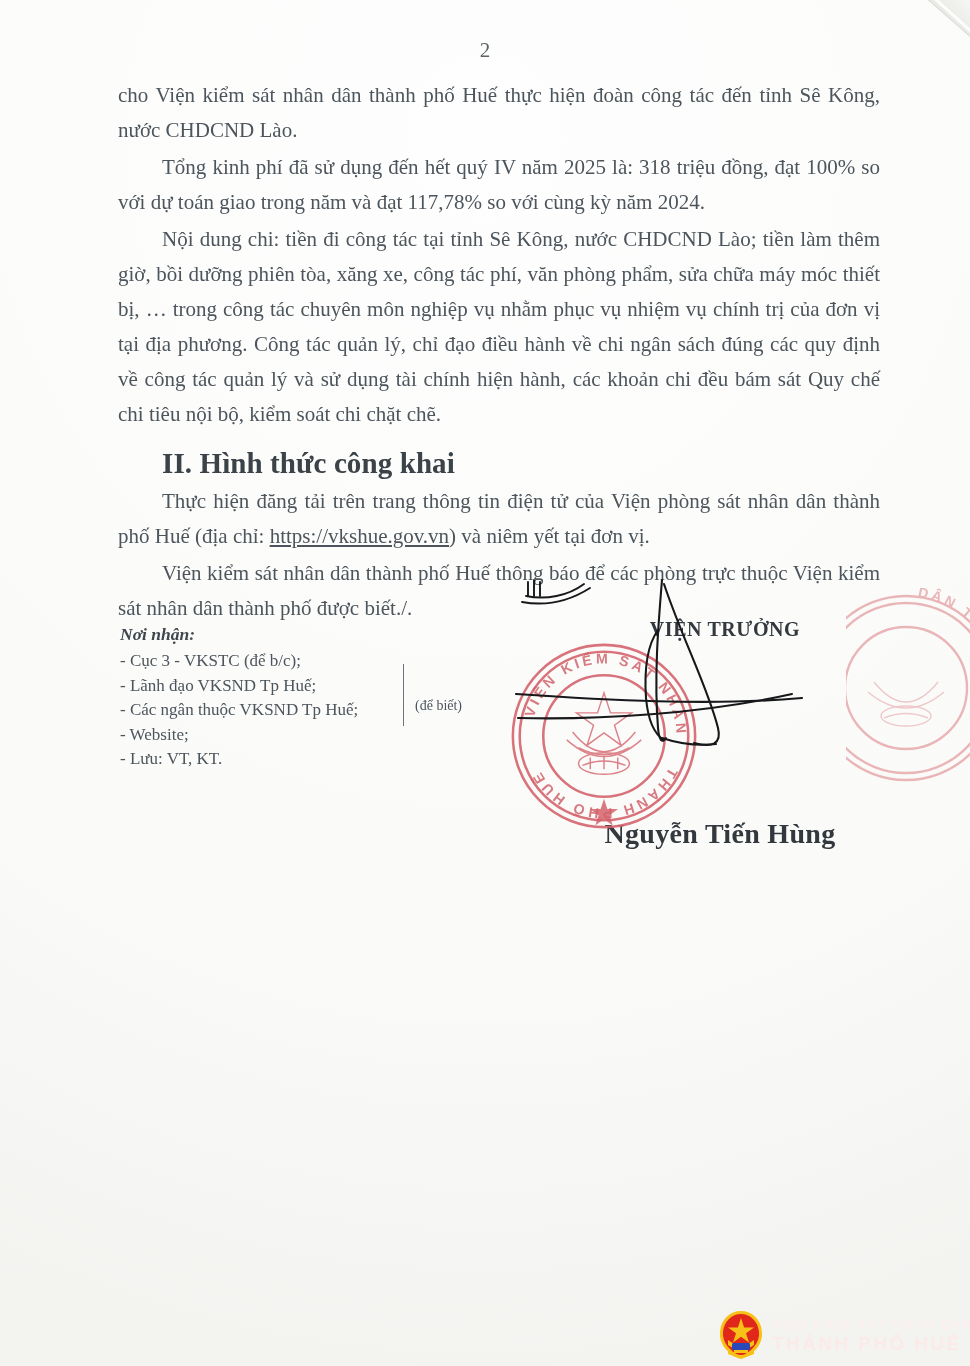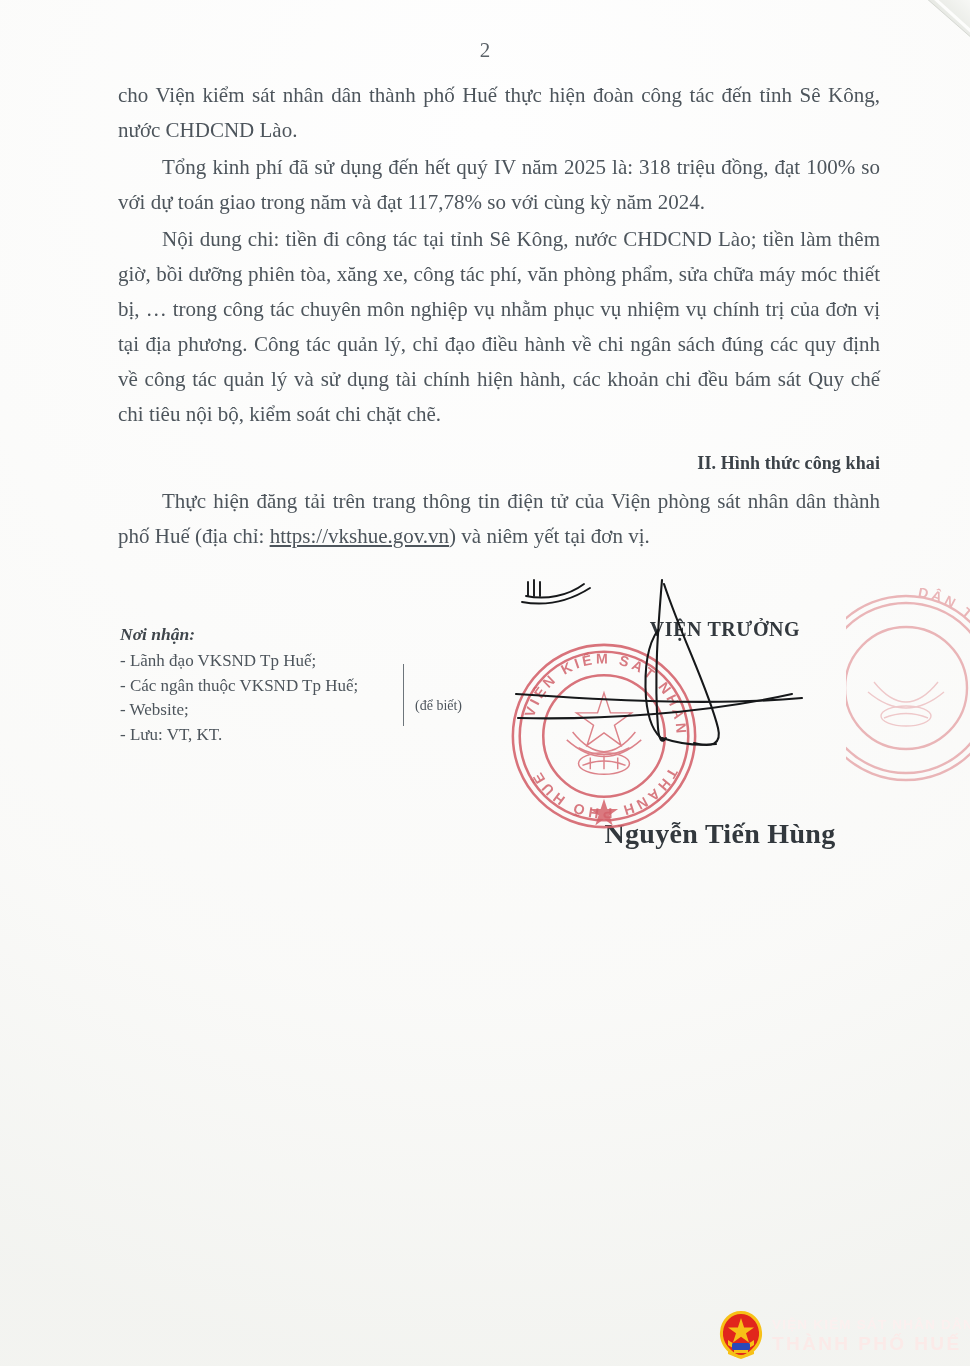--- a/index.html
+++ b/index.html
@@ -68,27 +68,26 @@
     text-align: justify;
     text-justify: inter-word;
     color: #4d555c;
   }
   p.para.indent {
     text-indent: 44px;
   }
 
   h2.section-head {
     margin: 14px 0 4px 0;
-    font-size: 18px;
+    font-size: 29px;
     line-height: 34px;
     font-weight: bold;
     color: #3b4248;
     text-indent: 44px;
     letter-spacing: .1px;
-    text-align: right;
   }
 
   .url-link {
     text-decoration: underline;
     color: #4d555c;
   }
 
   
   .footer-zone {
     position: absolute;
@@ -269,28 +268,30 @@
 
 
       <p class="para indent">Tổng kinh phí đã sử dụng đến hết quý IV năm 2025 là: 318 triệu đồng, đạt 100% so với dự toán giao trong năm và đạt 117,78% so với cùng kỳ năm 2024.</p>
 
       <p class="para indent">Nội dung chi: tiền đi công tác tại tỉnh Sê Kông, nước CHDCND Lào; tiền làm thêm giờ, bồi dưỡng phiên tòa, xăng xe, công tác phí, văn phòng phẩm, sửa chữa máy móc thiết bị, … trong công tác chuyên môn nghiệp vụ nhằm phục vụ nhiệm vụ chính trị của đơn vị tại địa phương. Công tác quản lý, chỉ đạo điều hành về chi ngân sách đúng các quy định về công tác quản lý và sử dụng tài chính hiện hành, các khoản chi đều bám sát Quy chế chi tiêu nội bộ, kiểm soát chi chặt chẽ.</p>
 
       <h2 class="section-head">II. Hình thức công khai</h2>
 
       <p class="para indent"><span>Thực hiện đăng tải trên trang thông tin điện tử của Viện phòng sát nhân dân thành phố Huế (địa chỉ: </span><a class="url-link" href="#">https://vkshue.gov.vn</a><span>) và niêm yết tại đơn vị.</span></p>
 
+      <p class="para indent">Viện kiểm sát nhân dân thành phố Huế thông báo để các phòng trực thuộc Viện kiểm sát nhân dân thành phố được biết./.</p>
 
     </div>
 
     <div class="footer-zone">
 
       <div class="recipients">
         <div class="recipients-title">Nơi nhận:</div>
         <ul>
+          <li>- Cục 3 - VKSTC (để b/c);</li>
           <li>- Lãnh đạo VKSND Tp Huế;</li>
           <li>- Các ngân thuộc VKSND Tp Huế;</li>
           <li>- Website;</li>
           <li>- Lưu: VT, KT.</li>
         </ul>
         <div class="brace-line"></div>
         <div class="brace-note">(để biết)</div>
       </div>
 
       <div class="signature-col">

